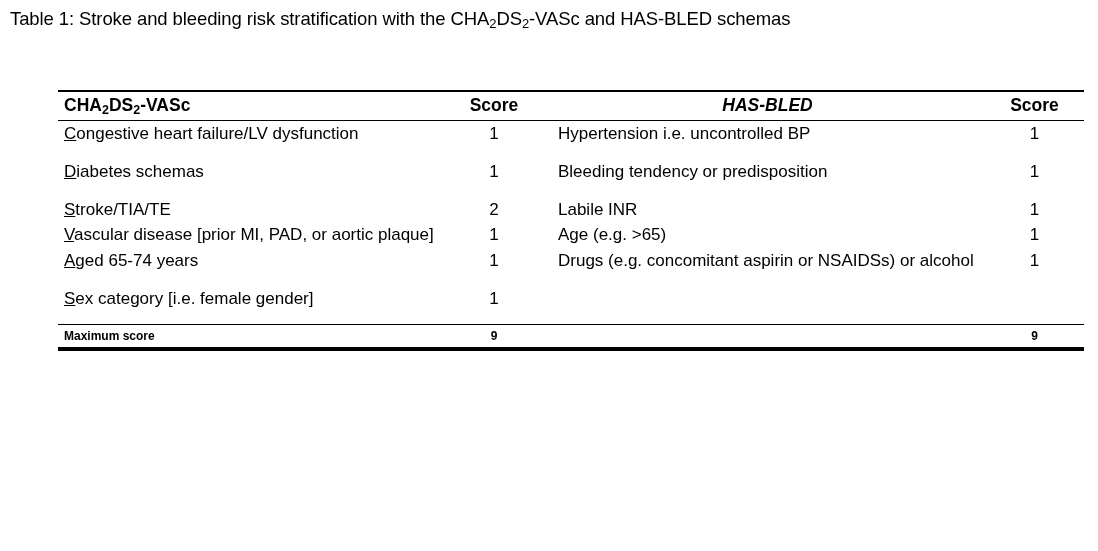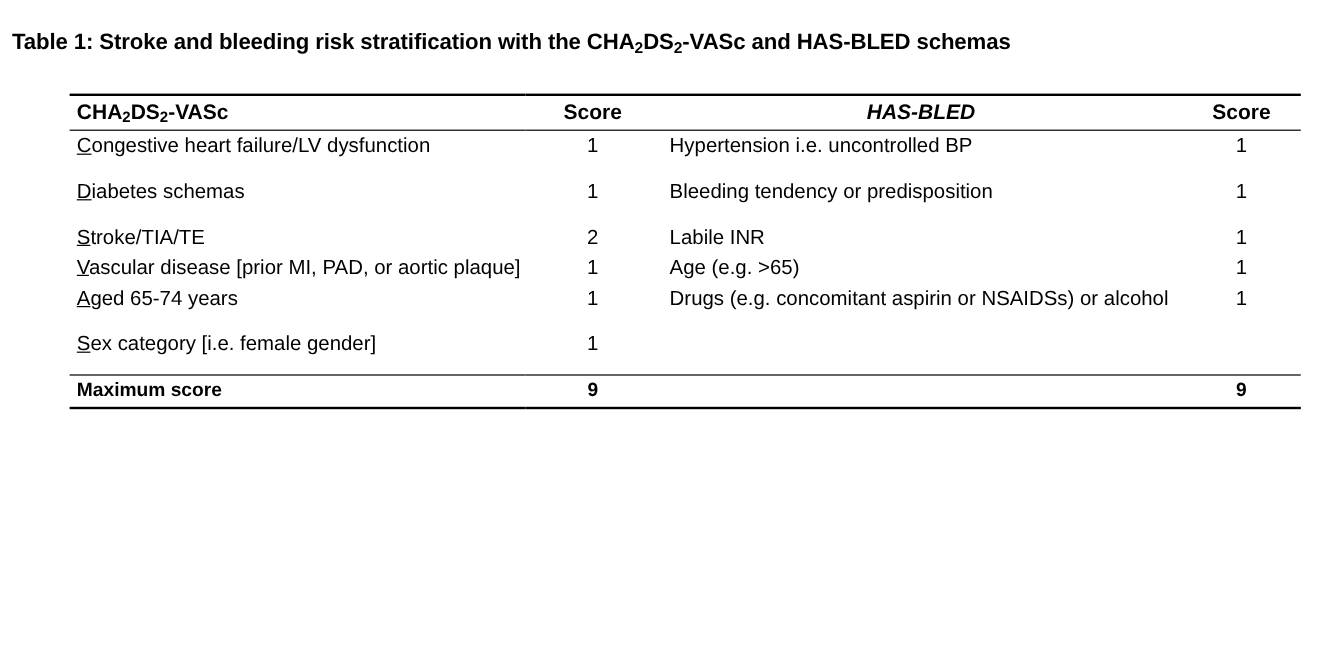--- a/index.html
+++ b/index.html
@@ -11,36 +11,36 @@
     width: 1098px;
     height: 551px;
     font-family: "Liberation Sans", sans-serif;
     color: #000000;
     position: relative;
     overflow: hidden;
   }
   .caption {
     position: absolute;
     left: 10px;
-    top: 24px;
+    top: 8px;
     font-size: 18.5px;
-    font-weight: bold;
+    font-weight: normal;
     letter-spacing: -0.1px;
     white-space: nowrap;
   }
   .caption sub {
     font-size: 13px;
     vertical-align: baseline;
     position: relative;
     top: 3px;
   }
   .table-wrap {
     position: absolute;
     left: 58px;
-    top: 78px;
+    top: 90px;
     width: 1026px;
   }
   table.risk {
     border-collapse: collapse;
     width: 1026px;
     table-layout: fixed;
     font-size: 17px;
   }
   table.risk col.c1 { width: 380px; }
   table.risk col.c2 { width: 112px; }
@@ -82,23 +82,23 @@
   tr.body td.c3 { padding-left: 8px; text-align: left; }
   tr.body td.c4 { text-align: center; }
   .u { text-decoration: underline; }
   
   .sep-left { border-right: 1px solid #000; }
   .sep-right { border-left: 1px solid #000; }
 
   
   tr.foot td {
     font-weight: bold;
-    font-size: 16px;
+    font-size: 12px;
     border-top: 1px solid #000;
-    border-bottom: 2px solid #000000;
+    border-bottom: 4px solid #000000;
     padding: 4px 0 4px 0;
   }
   tr.foot td.c1 { text-align: left; padding-left: 6px; }
   tr.foot td.c2 { text-align: center; }
   tr.foot td.c3 { text-align: left; padding-left: 8px; }
   tr.foot td.c4 { text-align: center; }
 
   .spacer-row td { height: 12px; line-height: 12px; font-size: 1px; }
 </style>
 </head>

